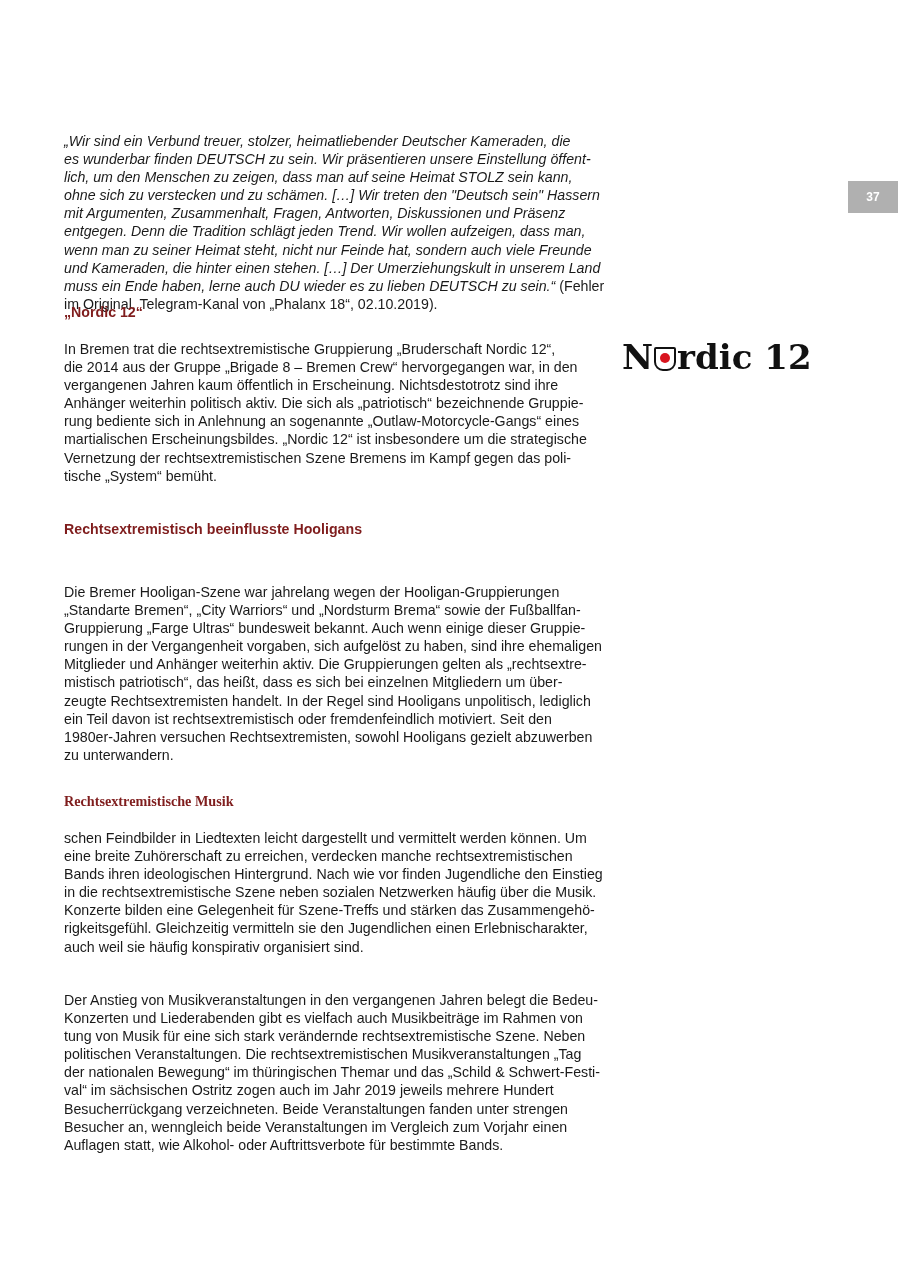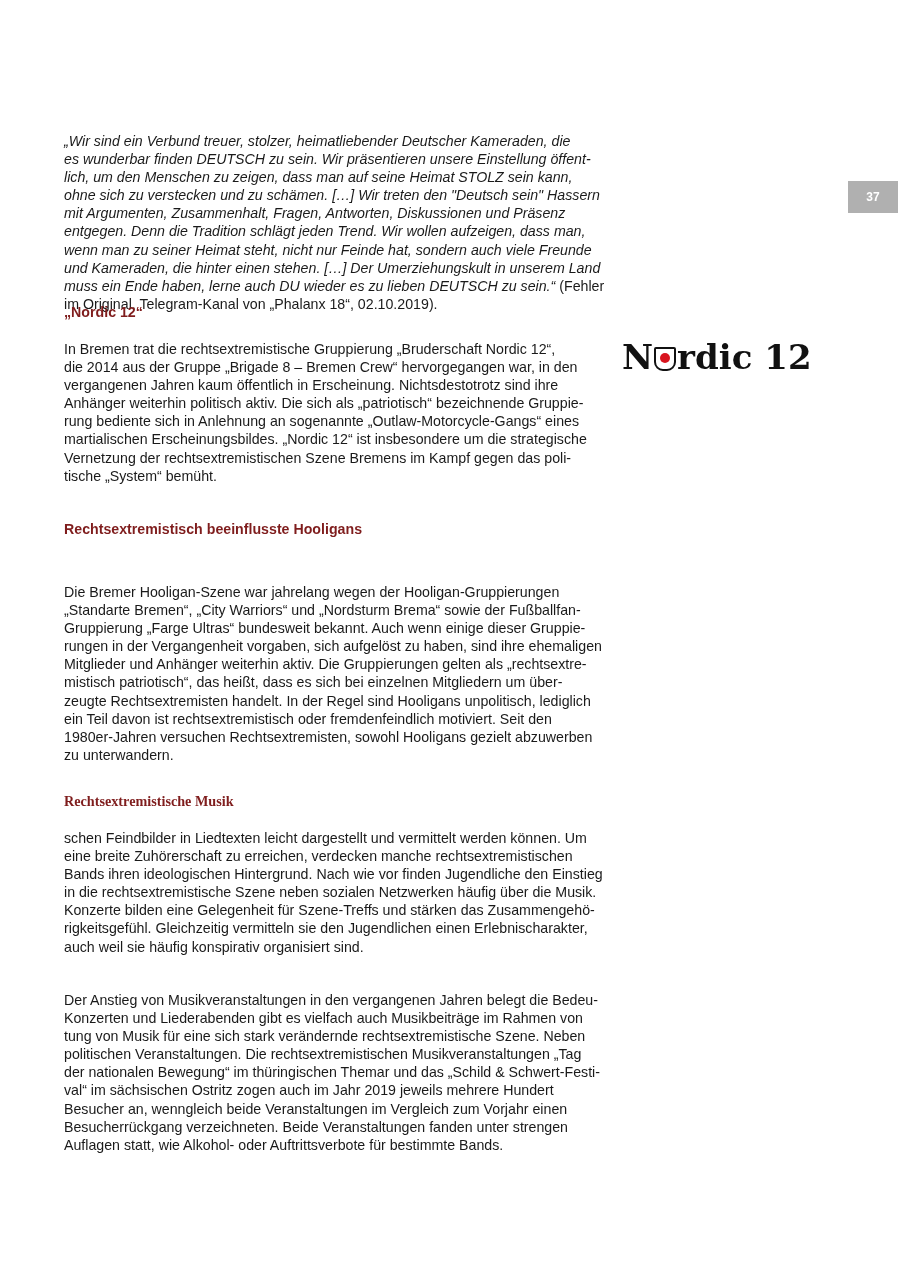--- a/index.html
+++ b/index.html
@@ -82,16 +82,16 @@
   <span class="line">rigkeitsgefühl. Gleichzeitig vermitteln sie den Jugendlichen einen Erlebnischarakter,</span>
   <span class="line">auch weil sie häufig konspirativ organisiert sind.</span>
 </div>
 <div class="col" style="top:991px;">
   <span class="line">Der Anstieg von Musikveranstaltungen in den vergangenen Jahren belegt die Bedeu-</span>
   <span class="line">Konzerten und Liederabenden gibt es vielfach auch Musikbeiträge im Rahmen von</span>
   <span class="line">tung von Musik für eine sich stark verändernde rechtsextremistische Szene. Neben</span>
   <span class="line">politischen Veranstaltungen. Die rechtsextremistischen Musikveranstaltungen „Tag</span>
   <span class="line">der nationalen Bewegung“ im thüringischen Themar und das „Schild &amp; Schwert-Festi-</span>
   <span class="line">val“ im sächsischen Ostritz zogen auch im Jahr 2019 jeweils mehrere Hundert</span>
+  <span class="line">Besucherrückgang verzeichneten. Beide Veranstaltungen fanden unter strengen</span>
   <span class="line">Besucher an, wenngleich beide Veranstaltungen im Vergleich zum Vorjahr einen</span>
-  <span class="line">Besucherrückgang verzeichneten. Beide Veranstaltungen fanden unter strengen</span>
   <span class="line">Auflagen statt, wie Alkohol- oder Auftrittsverbote für bestimmte Bands.</span>
 </div>
 
 </body></html>

